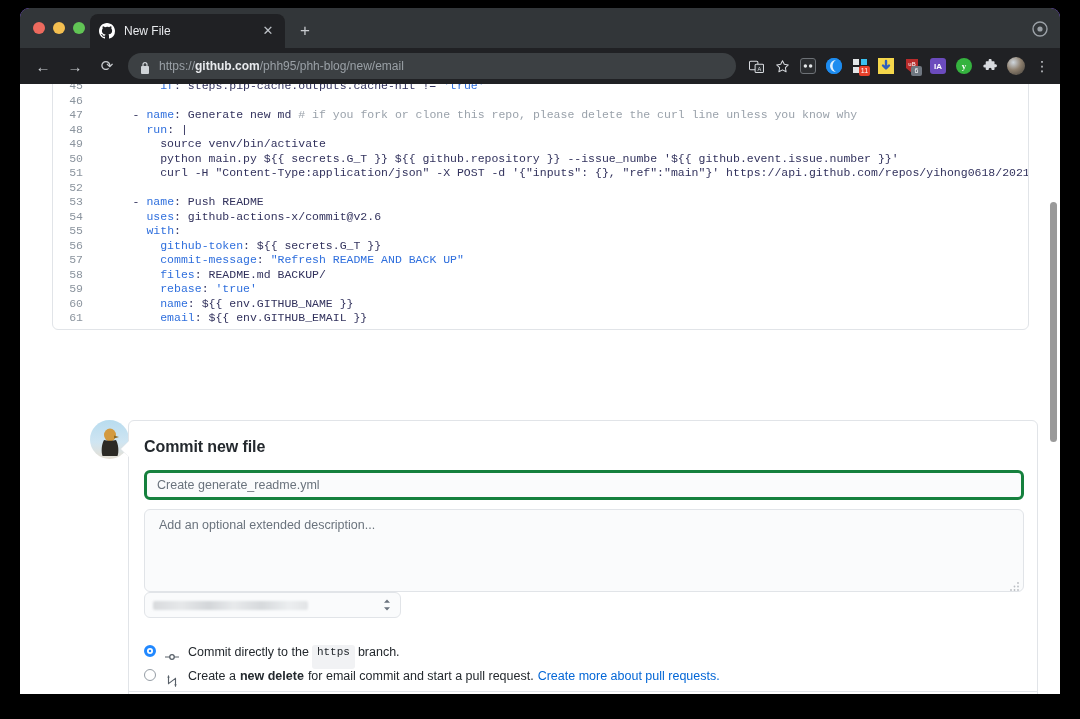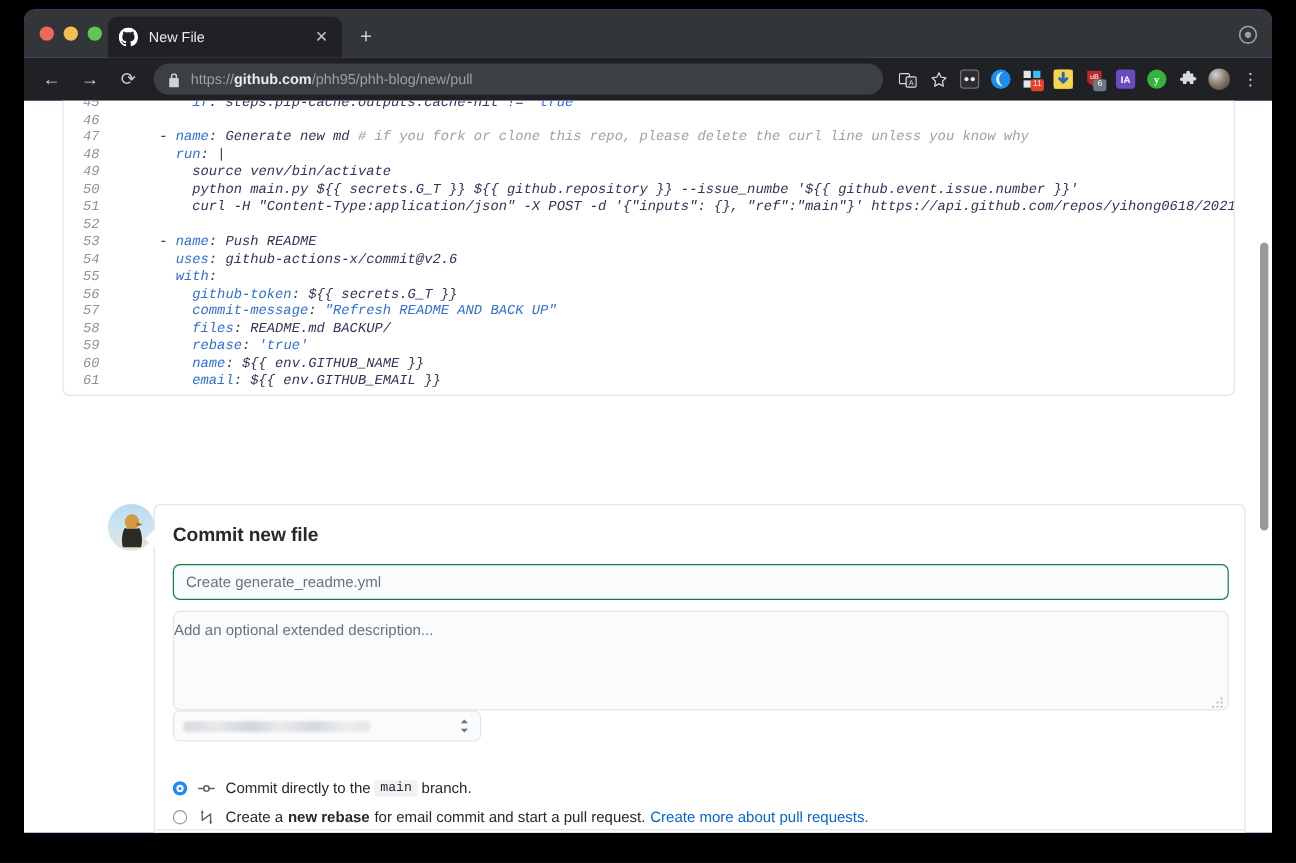--- a/index.html
+++ b/index.html
@@ -135,21 +135,20 @@
     border: 1px solid #e1e4e8;
     border-radius: 6px;
     overflow: hidden;
   }
   .code {
     font-family: "Liberation Mono", monospace;
     font-size: 11.5px;
     line-height: 14.5px;
     color: #24292e;
     white-space: pre;
-    font-style: italic;
   }
   .ln-row { display: flex; height: 14.5px; }
   .ln {
     width: 44px; flex: none;
     text-align: right; padding-right: 14px;
     color: #8b949e;
   }
   .ltxt { padding-left: 8px; color: #32325d; }
   .k { color: #2f6fdd; }
   .s { color: #2f6fdd; }
@@ -188,39 +187,39 @@
   .cb-title {
     font-size: 16px; font-weight: bold; color: #24292e;
     padding: 17px 0 0 15px;
     letter-spacing: -0.1px;
   }
   .field {
     display: block;
     margin: 14px 15px 0 15px;
     width: 880px;
     height: 30px;
-    border: 1px solid #15803d;
+    border: 3px solid #15803d;
     border-radius: 6px;
     background: #fafbfc;
     padding: 0 10px;
     font-size: 12.5px;
     color: #24292e;
     font-family: "Liberation Sans", sans-serif;
     outline: none;
   }
   .field::placeholder { color: #6a737d; }
   .desc {
     display: block;
     margin: 9px 15px 0 15px;
     width: 880px;
     height: 83px;
     border: 1px solid #e1e4e8;
     border-radius: 6px;
     background: #fafbfc;
-    padding: 8px 0;
+    padding: 8px 14px;
     font-size: 12.5px;
     color: #24292e;
     font-family: "Liberation Sans", sans-serif;
     resize: none;
     outline: none;
   }
   .desc::placeholder { color: #6a737d; }
   .grip {
     position: absolute;
     right: 17px; top: 157px;
@@ -246,21 +245,21 @@
   }
   .stepper { margin-left: auto; display: flex; flex-direction: column; align-items: center; color: #586069; }
   .helper {
     position: absolute;
     left: 15px; top: 202px;
     font-size: 11.5px; color: #586069;
   }
 
   .radios { position: absolute; left: 15px; top: 224px; }
   .radio-row {
-    display: flex; align-items: center;
+    display: flex; 
     height: 24px;
     font-size: 12.5px; color: #24292e;
   }
   .rb {
     width: 12px; height: 12px; border-radius: 50%;
     border: 1px solid #959da5; background: #fff; flex: none;
     margin-right: 9px; position: relative;
   }
   .rb.on { border-color: #2188ff; border-width: 3.5px; background: #fff; }
   .rb.on:after {
@@ -330,21 +329,21 @@
     <div class="navbtn">←</div>
     <div class="navbtn">→</div>
     <div class="navbtn">⟳</div>
 
     <div class="omnibox">
       <span class="lock">
         <svg viewBox="0 0 10 12" width="10" height="12">
             <path fill="#cfd3d7" d="M5 0a2.6 2.6 0 0 0-2.6 2.6V4H2a1 1 0 0 0-1 1v6a1 1 0 0 0 1 1h6a1 1 0 0 0 1-1V5a1 1 0 0 0-1-1h-.4V2.6A2.6 2.6 0 0 0 5 0zm0 1.2c.79 0 1.4.61 1.4 1.4V4H3.6V2.6c0-.79.61-1.4 1.4-1.4z"></path>
           </svg>
       </span>
-      <span class="url"><span>https://</span><b>github.com</b><span>/phh95/phh-blog/new/pull</span></span>
+      <span class="url"><span>https://</span><b>github.com</b><span>/phh95/phh-blog/new/email</span></span>
     </div>
 
     <div class="tb-icons">
       <div class="tb-ic">
         <svg viewBox="0 0 16 16" width="15" height="15">
             <rect x="0.5" y="2.5" width="9" height="9" rx="1.2" fill="none" stroke="#d7dade" stroke-width="1.1"></rect>
             <rect x="6.5" y="5.5" width="9" height="9" rx="1.2" fill="#2b2e31" stroke="#d7dade" stroke-width="1.1"></rect>
             <text x="11" y="12.6" font-size="6" fill="#d7dade" font-family="Liberation Sans, sans-serif" text-anchor="middle">A</text>
           </svg>
       </div>
@@ -469,34 +468,34 @@
       <div class="radios">
         <div class="radio-row">
           <span class="rb on"></span>
           <span class="gicon">
             <svg viewBox="0 0 16 16" width="14" height="14">
                 <circle cx="8" cy="8" r="2.6" fill="none" stroke="#586069" stroke-width="1.4"></circle>
                 <path d="M0.6 8h4.8M10.6 8h4.8" stroke="#586069" stroke-width="1.4" stroke-linecap="round"></path>
               </svg>
           </span>
           <span>Commit directly to the</span>
-          <span class="code-chip">main</span>
+          <span class="code-chip">https</span>
           <span>branch.</span>
         </div>
 
         <div class="radio-row">
           <span class="rb"></span>
           <span class="gicon">
             <svg viewBox="0 0 16 16" width="14" height="14">
                 <path d="M4 2v9M12 5v9M4 11l8-6" stroke="#586069" stroke-width="1.3" fill="none" stroke-linecap="round"></path>
                 <path d="M4 2l-1.6 2h3.2zM12 14l1.6-2h-3.2z" fill="#586069"></path>
               </svg>
           </span>
           <span>Create a</span>
-          <span class="b" style="margin:0 4px;">new rebase</span>
+          <span class="b" style="margin:0 4px;">new delete</span>
           <span>for email commit and start a pull request.</span>
           <a class="link" href="#" style="margin-left:4px;">Create more about pull requests.</a>
         </div>
       </div>
 
       <div class="cb-footer"></div>
     </div>
 
     <div class="scrollbar"></div>
   </div>

